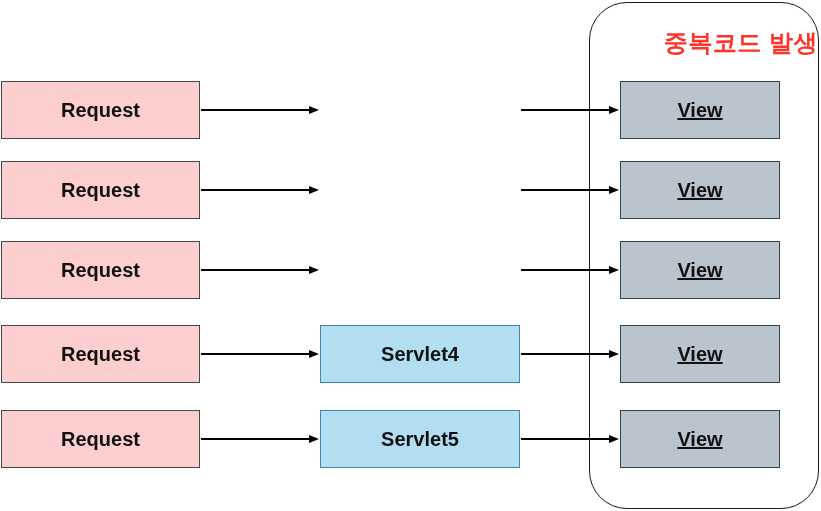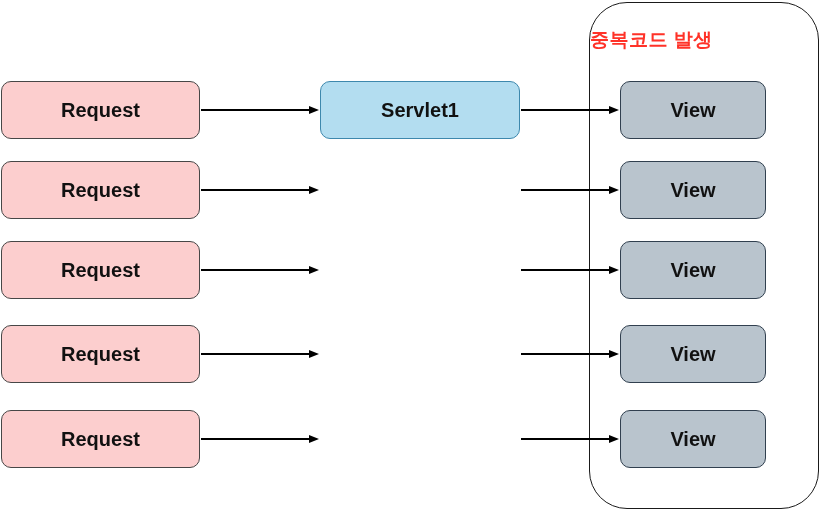--- a/index.html
+++ b/index.html
@@ -26,22 +26,22 @@
     border: 1.5px solid var(--container-border, #1a1a1a);
     border-radius: 38px;
     box-sizing: border-box;
     background: transparent;
   }
   .dup-label {
     position: absolute;
     left: 0;
     top: 24px;
     width: 100%;
-    text-align: left;
-    font-size: 19px;
+    text-align: right;
+    font-size: 24px;
     font-weight: bold;
     color: var(--label-color, #ff3228);
     letter-spacing: 0.5px;
   }
 
   
   .row {
     position: absolute;
     left: 0;
     width: 821px;
@@ -51,21 +51,21 @@
   .row-2 { top: 161px; }
   .row-3 { top: 241px; }
   .row-4 { top: 325px; }
   .row-5 { top: 410px; }
 
   .box {
     position: absolute;
     top: 0;
     height: 58px;
     box-sizing: border-box;
-    border-radius: 10px;
+    border-radius: 0;
     display: flex;
     align-items: center;
     justify-content: center;
     font-size: 20px;
     font-weight: bold;
     color: var(--text, #111111);
   }
   .box.request {
     left: 1px;
     width: 199px;
@@ -73,23 +73,24 @@
     border: 1.5px solid var(--request-border, #474747);
   }
   .box.servlet {
     left: 320px;
     width: 200px;
     background: var(--servlet-fill, #b3ddf0);
     border: 1.5px solid var(--servlet-border, #3e88ad);
   }
   .box.view {
     left: 620px;
-    width: 146px;
+    width: 160px;
     background: var(--view-fill, #b9c4cd);
     border: 1.5px solid var(--view-border, #31404f);
+    text-decoration: underline;
   }
 
   
   .arrow {
     position: absolute;
     top: 0;
     height: 100%;
   }
   .arrow-1 { left: 201px; width: 118px; }
   .arrow-2 { left: 521px; width: 98px; }
@@ -120,21 +121,20 @@
   <div class="dup-container">
     <div class="dup-label">중복코드 발생</div>
   </div>
 
   <div class="row row-1">
     <div class="box request">Request</div>
     <div class="arrow arrow-1">
       <div class="shaft"></div>
       <div class="head"></div>
     </div>
-    <div class="box servlet">Servlet1</div>
     <div class="arrow arrow-2">
       <div class="shaft"></div>
       <div class="head"></div>
     </div>
     <div class="box view">View</div>
   </div>
 
   <div class="row row-2">
     <div class="box request">Request</div>
     <div class="arrow arrow-1">
@@ -160,33 +160,35 @@
     </div>
     <div class="box view">View</div>
   </div>
 
   <div class="row row-4">
     <div class="box request">Request</div>
     <div class="arrow arrow-1">
       <div class="shaft"></div>
       <div class="head"></div>
     </div>
+    <div class="box servlet">Servlet4</div>
     <div class="arrow arrow-2">
       <div class="shaft"></div>
       <div class="head"></div>
     </div>
     <div class="box view">View</div>
   </div>
 
   <div class="row row-5">
     <div class="box request">Request</div>
     <div class="arrow arrow-1">
       <div class="shaft"></div>
       <div class="head"></div>
     </div>
+    <div class="box servlet">Servlet5</div>
     <div class="arrow arrow-2">
       <div class="shaft"></div>
       <div class="head"></div>
     </div>
     <div class="box view">View</div>
   </div>
 
 </div>
 
 </body></html>

